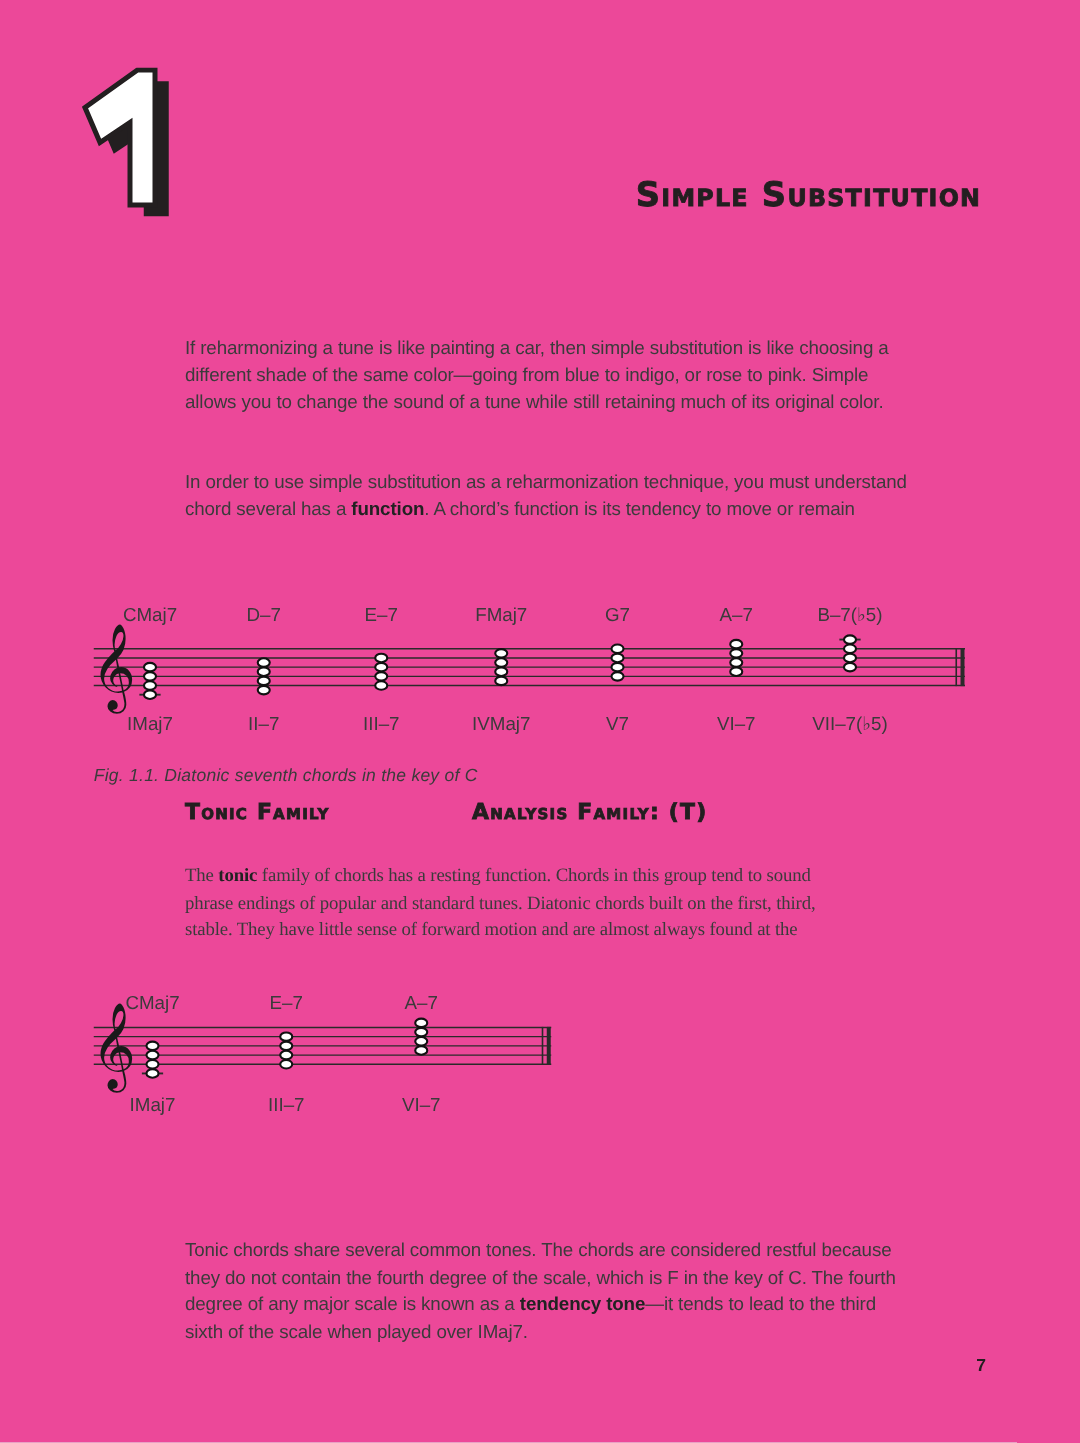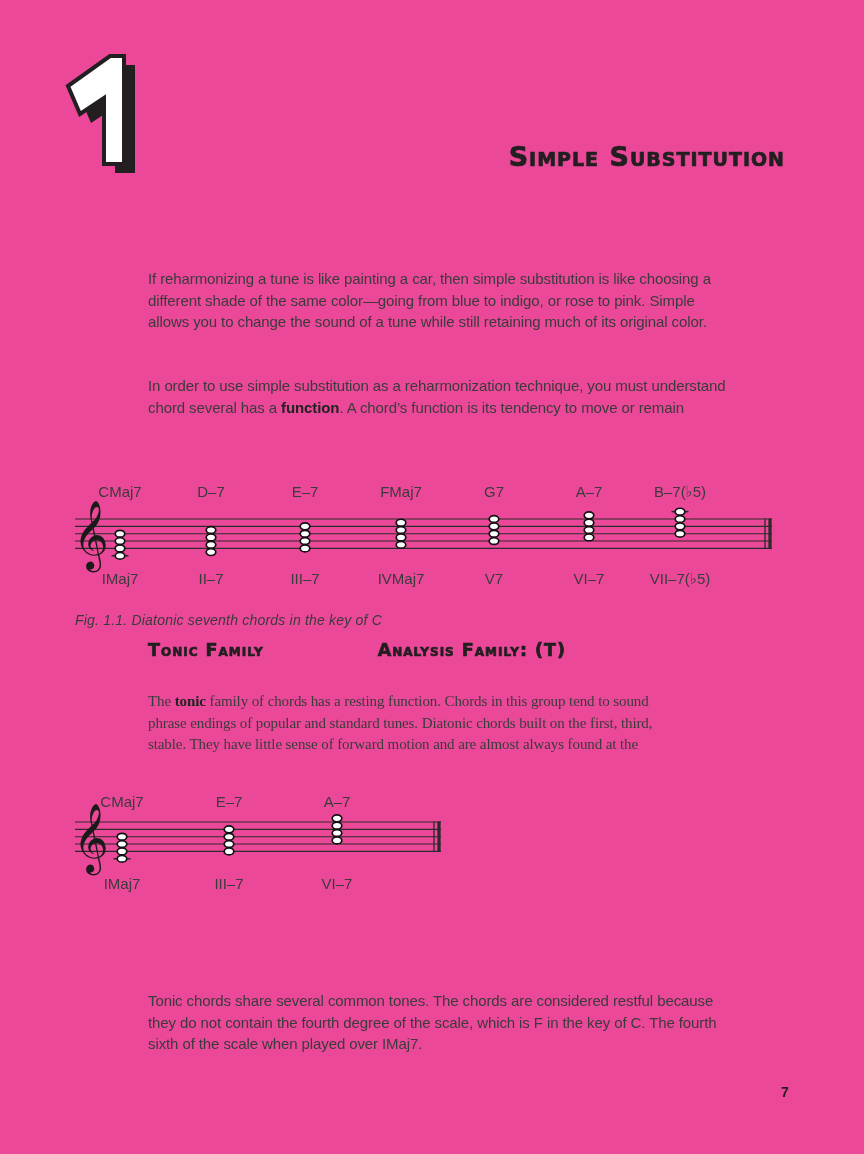--- a/index.html
+++ b/index.html
@@ -150,17 +150,18 @@
         <ellipse cx="262" cy="50.375" rx="4.8" ry="3.4" fill="#ffffff" stroke="#111111" stroke-width="1.7"></ellipse>
         <ellipse cx="262" cy="43.025" rx="4.8" ry="3.4" fill="#ffffff" stroke="#111111" stroke-width="1.7"></ellipse>
         <ellipse cx="262" cy="35.675" rx="4.8" ry="3.4" fill="#ffffff" stroke="#111111" stroke-width="1.7"></ellipse>
         <ellipse cx="262" cy="28.325000000000003" rx="4.8" ry="3.4" fill="#ffffff" stroke="#111111" stroke-width="1.7"></ellipse>
       </svg>
     </div>
 
   <div class="abs body-para" style="top:990px;left:148px;">
       <div class="tline"><span>Tonic chords share several common tones. The chords are considered restful because</span></div>
       <div class="tline"><span>they do not contain the fourth degree of the scale, which is F in the key of C. The fourth</span></div>
+      <div class="tline"><span>degree of any major scale is known as a </span><b>tendency tone</b><span>—it tends to lead to the third</span></div>
       <div class="tline"><span>sixth of the scale when played over IMaj7.</span></div>
     </div>
 
   <div class="abs page-number">7</div>
 </div>
 
 </body></html>

